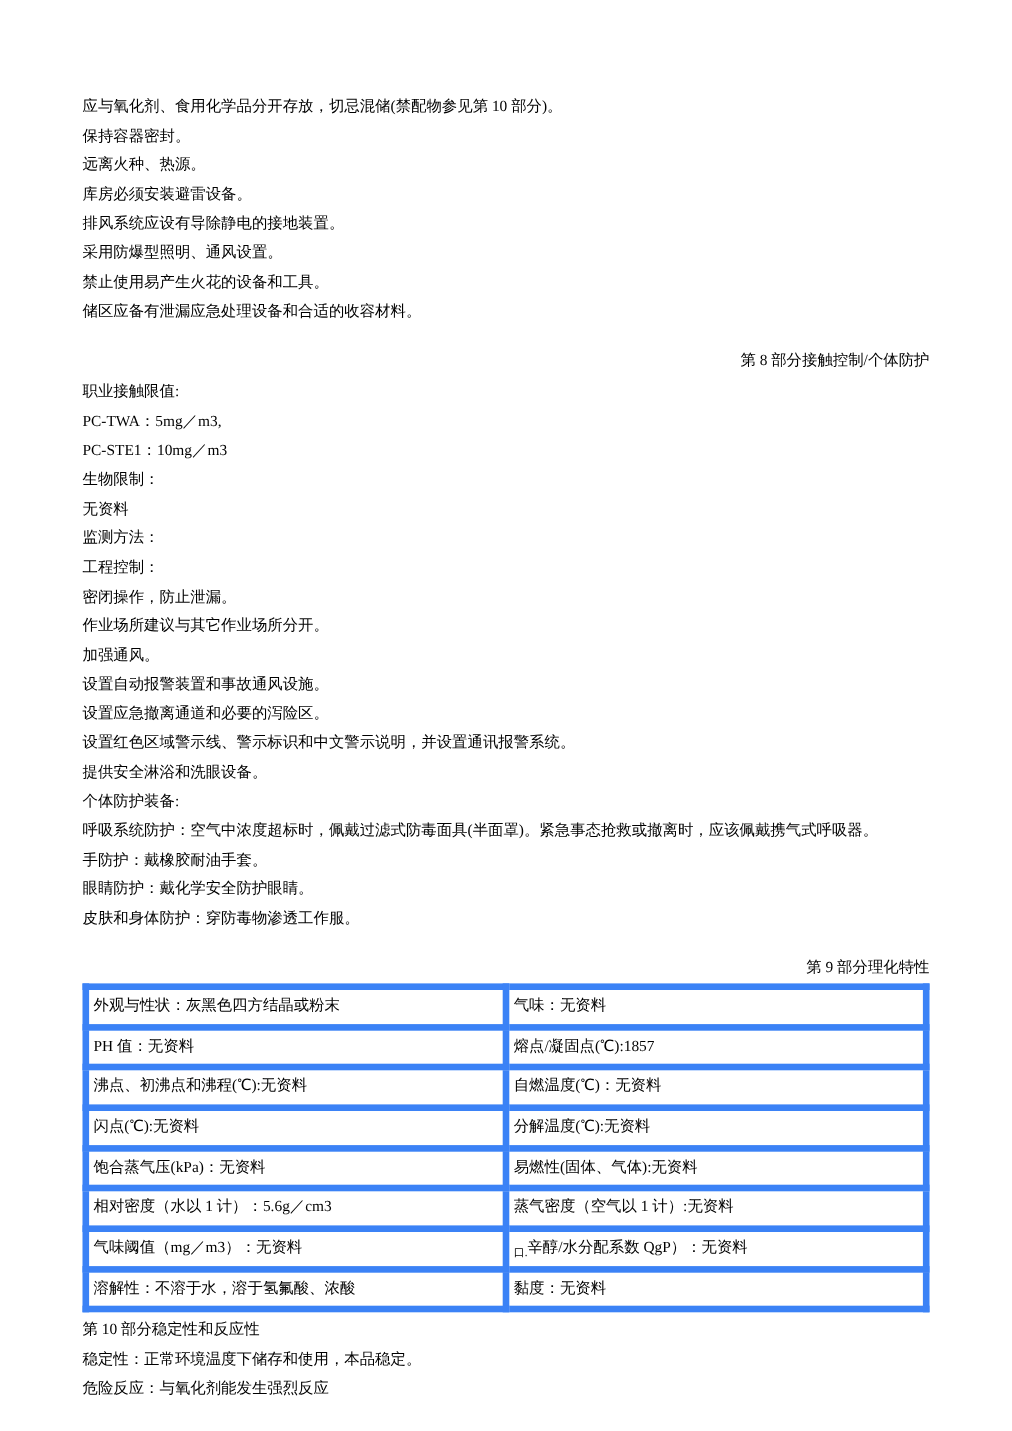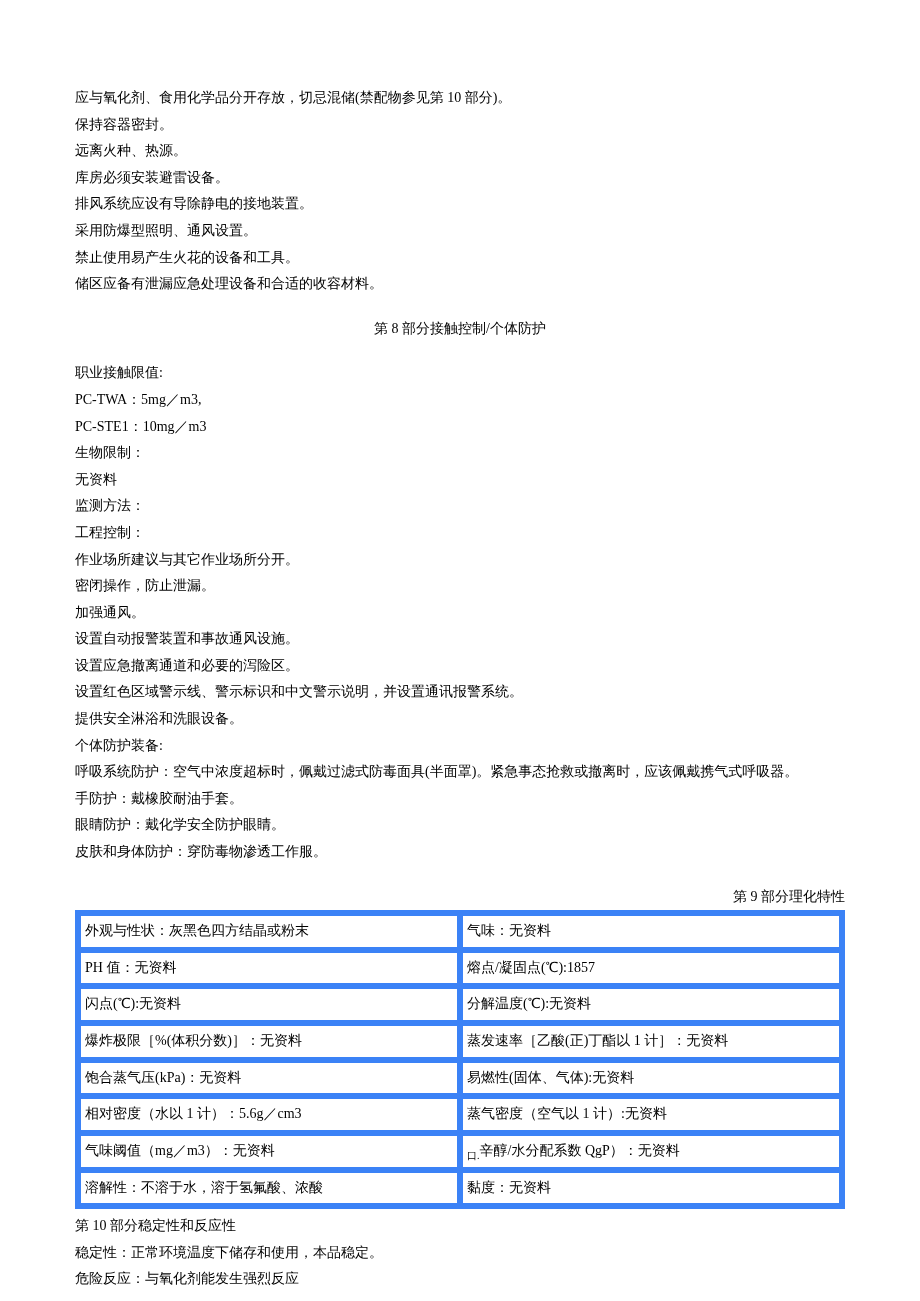--- a/index.html
+++ b/index.html
@@ -7,22 +7,22 @@
       font-family: "SimSun", "宋体", serif;
       font-size: 14px;
       line-height: 1.9;
       color: #000;
       background: #fff;
       width: 920px;
       padding: 85px 75px 60px 75px;
     }
     .para { margin: 0; }
     .section-title {
-      text-align: center;
-      margin: 18px 0 18px 0;
+      text-align: right;
+      margin: 18px 0 2px 0;
     }
     .section-title-9 {
       text-align: right;
       margin: 18px 0 0 0;
     }
     table {
       border-collapse: collapse;
       width: 100%;
       margin: 0 0 4px 0;
     }
@@ -53,22 +53,22 @@
 <div class="section-title">第 8 部分接触控制/个体防护</div>
 
 <div>
   <div class="para">职业接触限值:</div>
   <div class="para">PC-TWA：5mg／m3,</div>
   <div class="para">PC-STE1：10mg／m3</div>
   <div class="para">生物限制：</div>
   <div class="para">无资料</div>
   <div class="para">监测方法：</div>
   <div class="para">工程控制：</div>
+  <div class="para">密闭操作，防止泄漏。</div>
   <div class="para">作业场所建议与其它作业场所分开。</div>
-  <div class="para">密闭操作，防止泄漏。</div>
   <div class="para">加强通风。</div>
   <div class="para">设置自动报警装置和事故通风设施。</div>
   <div class="para">设置应急撤离通道和必要的泻险区。</div>
   <div class="para">设置红色区域警示线、警示标识和中文警示说明，并设置通讯报警系统。</div>
   <div class="para">提供安全淋浴和洗眼设备。</div>
   <div class="para">个体防护装备:</div>
   <div class="para">呼吸系统防护：空气中浓度超标时，佩戴过滤式防毒面具(半面罩)。紧急事态抢救或撤离时，应该佩戴携气式呼吸器。</div>
   <div class="para">手防护：戴橡胶耐油手套。</div>
   <div class="para">眼睛防护：戴化学安全防护眼睛。</div>
   <div class="para">皮肤和身体防护：穿防毒物渗透工作服。</div>
@@ -80,26 +80,26 @@
   <tbody>
       <tr>
     <td class="left">外观与性状：灰黑色四方结晶或粉末</td>
     <td class="right">气味：无资料</td>
   </tr>
   <tr>
     <td class="left">PH 值：无资料</td>
     <td class="right">熔点/凝固点(℃):1857</td>
   </tr>
   <tr>
+    <td class="left">沸点、初沸点和沸程(℃):无资料</td>
+    <td class="right">自燃温度(℃)：无资料</td>
+  </tr>
+  <tr>
     <td class="left">闪点(℃):无资料</td>
     <td class="right">分解温度(℃):无资料</td>
-  </tr>
-  <tr>
-    <td class="left">爆炸极限［%(体积分数)］：无资料</td>
-    <td class="right">蒸发速率［乙酸(正)丁酯以 1 计］：无资料</td>
   </tr>
   <tr>
     <td class="left">饱合蒸气压(kPa)：无资料</td>
     <td class="right">易燃性(固体、气体):无资料</td>
   </tr>
   <tr>
     <td class="left">相对密度（水以 1 计）：5.6g／cm3</td>
     <td class="right">蒸气密度（空气以 1 计）:无资料</td>
   </tr>
   <tr>

